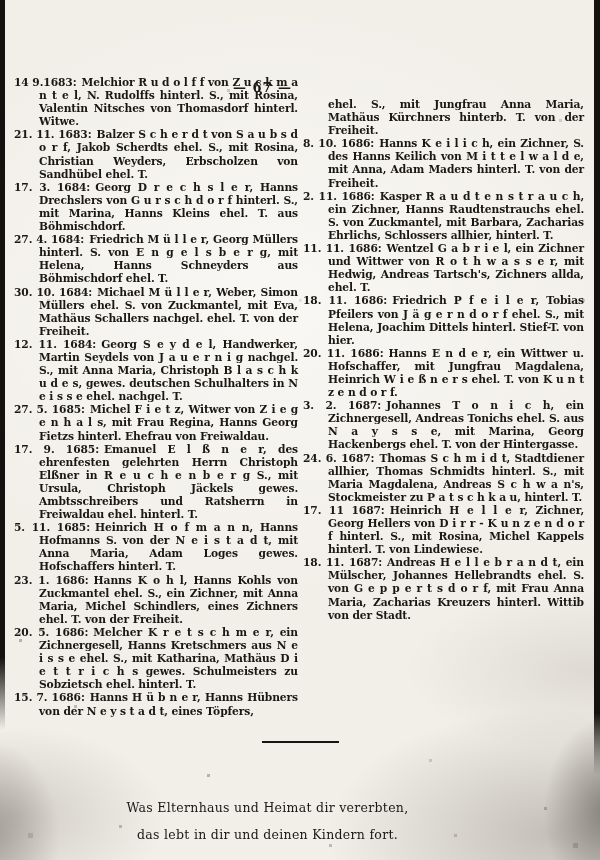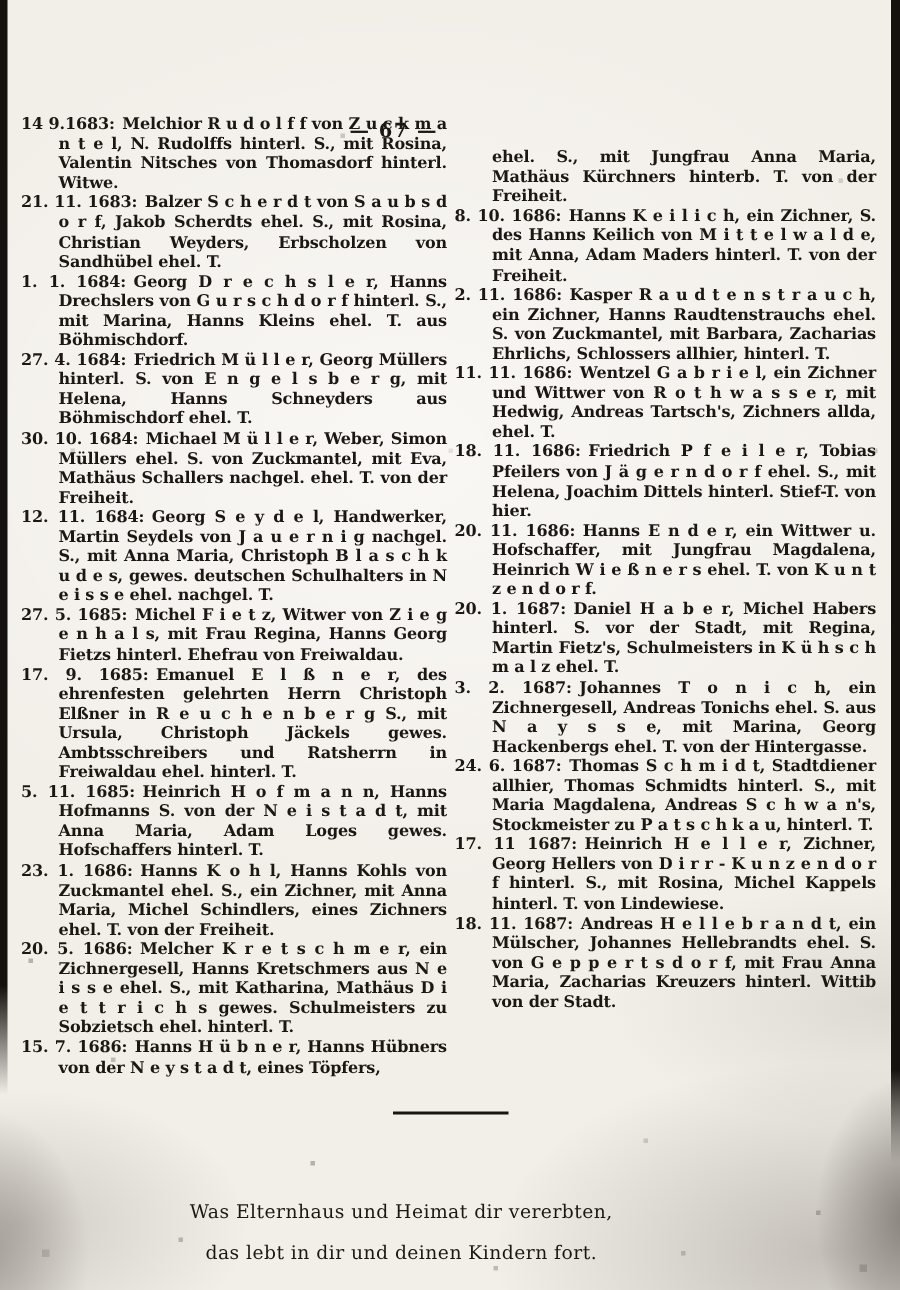--- a/index.html
+++ b/index.html
@@ -88,39 +88,38 @@
   <div class="edge edge-right"></div>
   <div class="smudge-br"></div>
   <div class="smudge-bl"></div>
   <div class="speckles"></div>
 
   <div class="pagenum">— 67 —</div>
 
   <div class="col col-left" id="col-0">
       <p class="entry"><span class="date">14 9.1683:</span>Melchior R u d o l f f von Z u c k m a n t e l, N. Rudolffs hinterl. S., mit Rosina, Valentin Nitsches von Thomasdorf hinterl. Witwe.</p>
       <p class="entry"><span class="date">21. 11. 1683:</span>Balzer S c h e r d t von S a u b s d o r f, Jakob Scherdts ehel. S., mit Rosina, Christian Weyders, Erbscholzen von Sandhübel ehel. T.</p>
-      <p class="entry"><span class="date">1. 1. 1684:</span>Georg D r e c h s l e r, Hanns Drechslers von G u r s c h d o r f hinterl. S., mit Marina, Hanns Kleins ehel. T. aus Böhmischdorf.</p>
+      <p class="entry"><span class="date">17. 3. 1684:</span>Georg D r e c h s l e r, Hanns Drechslers von G u r s c h d o r f hinterl. S., mit Marina, Hanns Kleins ehel. T. aus Böhmischdorf.</p>
       <p class="entry"><span class="date">27. 4. 1684:</span>Friedrich M ü l l e r, Georg Müllers hinterl. S. von E n g e l s b e r g, mit Helena, Hanns Schneyders aus Böhmischdorf ehel. T.</p>
       <p class="entry"><span class="date">30. 10. 1684:</span>Michael M ü l l e r, Weber, Simon Müllers ehel. S. von Zuckmantel, mit Eva, Mathäus Schallers nachgel. ehel. T. von der Freiheit.</p>
       <p class="entry"><span class="date">12. 11. 1684:</span>Georg S e y d e l, Handwerker, Martin Seydels von J a u e r n i g nachgel. S., mit Anna Maria, Christoph B l a s c h k u d e s, gewes. deutschen Schulhalters in N e i s s e ehel. nachgel. T.</p>
       <p class="entry"><span class="date">27. 5. 1685:</span>Michel F i e t z, Witwer von Z i e g e n h a l s, mit Frau Regina, Hanns Georg Fietzs hinterl. Ehefrau von Freiwaldau.</p>
       <p class="entry"><span class="date">17. 9. 1685:</span>Emanuel E l ß n e r, des ehrenfesten gelehrten Herrn Christoph Elßner in R e u c h e n b e r g S., mit Ursula, Christoph Jäckels gewes. Ambtsschreibers und Ratsherrn in Freiwaldau ehel. hinterl. T.</p>
       <p class="entry"><span class="date">5. 11. 1685:</span>Heinrich H o f m a n n, Hanns Hofmanns S. von der N e i s t a d t, mit Anna Maria, Adam Loges gewes. Hofschaffers hinterl. T.</p>
       <p class="entry"><span class="date">23. 1. 1686:</span>Hanns K o h l, Hanns Kohls von Zuckmantel ehel. S., ein Zichner, mit Anna Maria, Michel Schindlers, eines Zichners ehel. T. von der Freiheit.</p>
       <p class="entry"><span class="date">20. 5. 1686:</span>Melcher K r e t s c h m e r, ein Zichnergesell, Hanns Kretschmers aus N e i s s e ehel. S., mit Katharina, Mathäus D i e t t r i c h s gewes. Schulmeisters zu Sobzietsch ehel. hinterl. T.</p>
       <p class="entry"><span class="date">15. 7. 1686:</span>Hanns H ü b n e r, Hanns Hübners von der N e y s t a d t, eines Töpfers,</p>
     </div>
   <div class="col col-right" id="col-1">
       <p class="entry continuation">ehel. S., mit Jungfrau Anna Maria, Mathäus Kürchners hinterb. T. von der Freiheit.</p>
       <p class="entry"><span class="date">8. 10. 1686:</span>Hanns K e i l i c h, ein Zichner, S. des Hanns Keilich von M i t t e l w a l d e, mit Anna, Adam Maders hinterl. T. von der Freiheit.</p>
       <p class="entry"><span class="date">2. 11. 1686:</span>Kasper R a u d t e n s t r a u c h, ein Zichner, Hanns Raudtenstrauchs ehel. S. von Zuckmantel, mit Barbara, Zacharias Ehrlichs, Schlossers allhier, hinterl. T.</p>
       <p class="entry"><span class="date">11. 11. 1686:</span>Wentzel G a b r i e l, ein Zichner und Wittwer von R o t h w a s s e r, mit Hedwig, Andreas Tartsch's, Zichners allda, ehel. T.</p>
       <p class="entry"><span class="date">18. 11. 1686:</span>Friedrich P f e i l e r, Tobias Pfeilers von J ä g e r n d o r f ehel. S., mit Helena, Joachim Dittels hinterl. Stief-T. von hier.</p>
       <p class="entry"><span class="date">20. 11. 1686:</span>Hanns E n d e r, ein Wittwer u. Hofschaffer, mit Jungfrau Magdalena, Heinrich W i e ß n e r s ehel. T. von K u n t z e n d o r f.</p>
-      <p class="entry"><span class="date">20. 1. 1687:</span>Daniel H a b e r, Michel Habers hinterl. S. vor der Stadt, mit Regina, Martin Fietz's, Schulmeisters in K ü h s c h m a l z ehel. T.</p>
       <p class="entry"><span class="date">3. 2. 1687:</span>Johannes T o n i c h, ein Zichnergesell, Andreas Tonichs ehel. S. aus N a y s s e, mit Marina, Georg Hackenbergs ehel. T. von der Hintergasse.</p>
       <p class="entry"><span class="date">24. 6. 1687:</span>Thomas S c h m i d t, Stadtdiener allhier, Thomas Schmidts hinterl. S., mit Maria Magdalena, Andreas S c h w a n's, Stockmeister zu P a t s c h k a u, hinterl. T.</p>
       <p class="entry"><span class="date">17. 11 1687:</span>Heinrich H e l l e r, Zichner, Georg Hellers von D i r r - K u n z e n d o r f hinterl. S., mit Rosina, Michel Kappels hinterl. T. von Lindewiese.</p>
       <p class="entry"><span class="date">18. 11. 1687:</span>Andreas H e l l e b r a n d t, ein Mülscher, Johannes Hellebrandts ehel. S. von G e p p e r t s d o r f, mit Frau Anna Maria, Zacharias Kreuzers hinterl. Wittib von der Stadt.</p>
     </div>
 
   <div class="divider"></div>
 
   <div class="footer">
     <div>Was Elternhaus und Heimat dir vererbten,</div>

